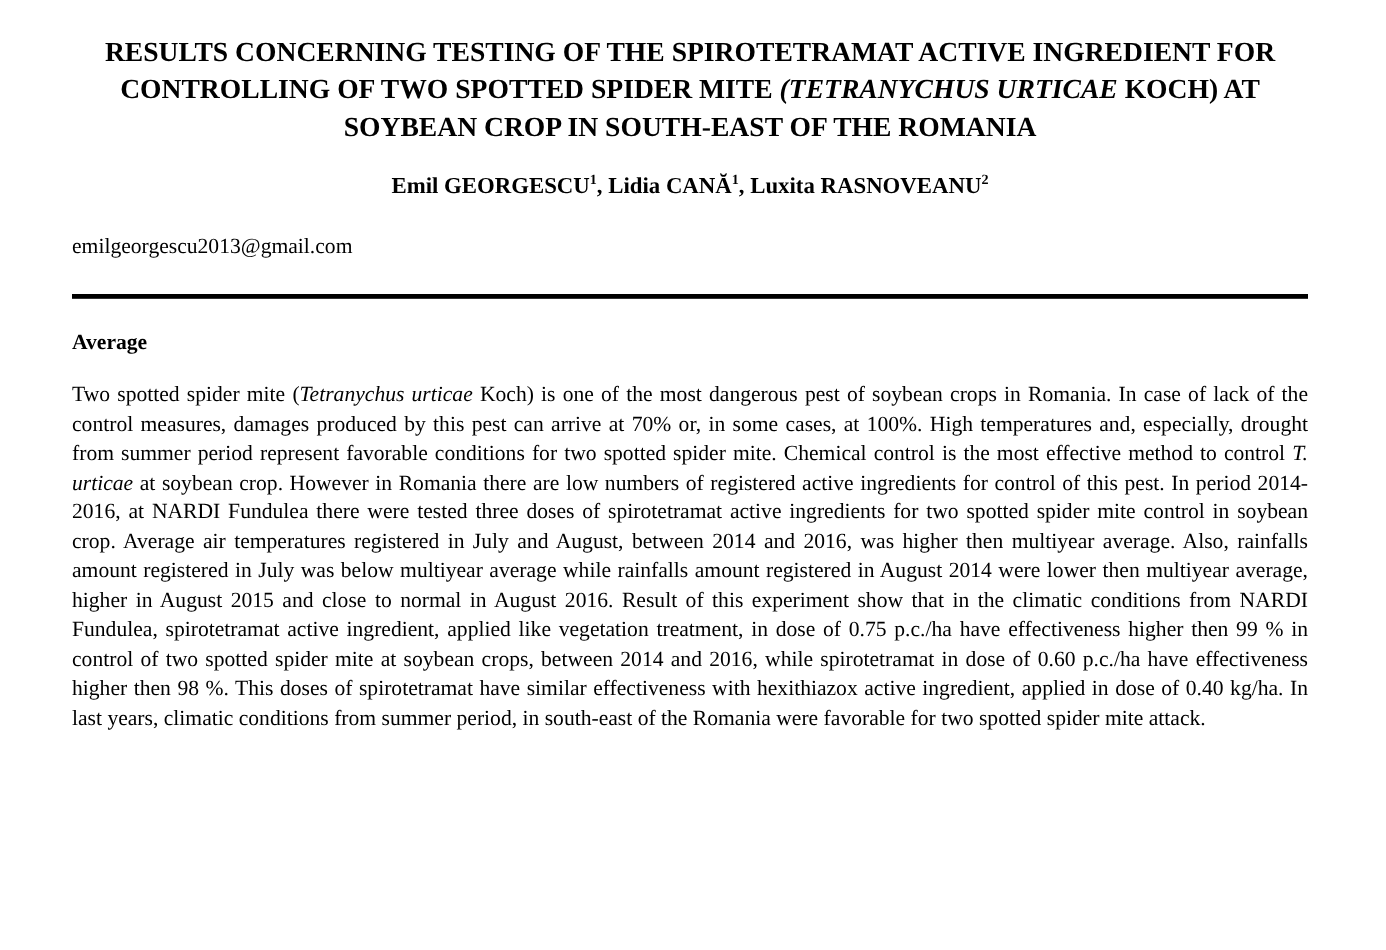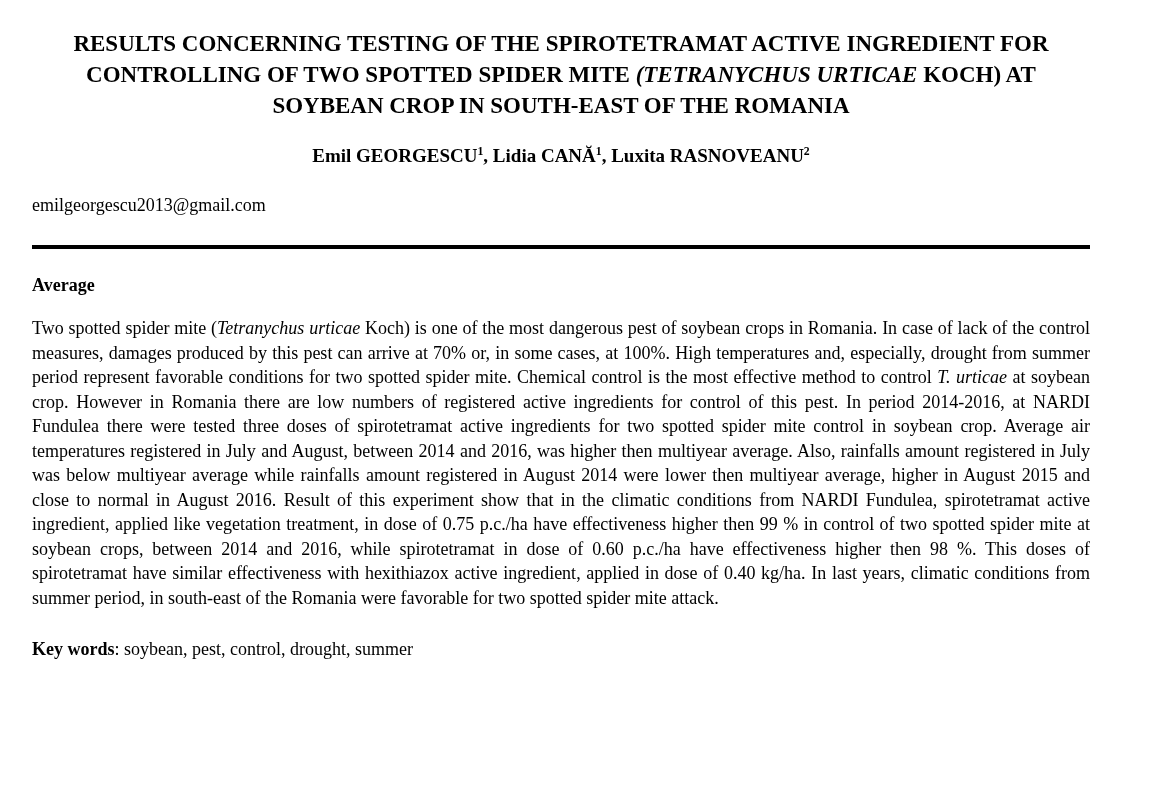--- a/index.html
+++ b/index.html
@@ -11,21 +11,21 @@
     height: 792px;
     background: #ffffff;
     color: #000000;
     font-family: "Liberation Serif", serif;
     overflow: hidden;
   }
   .page {
     box-sizing: border-box;
     width: 1155px;
     height: 792px;
-    padding: 28px 65px 0 32px;
+    padding: 28px 65px 0 60px;
   }
   .title {
     text-align: center;
     font-weight: bold;
     font-size: 23px;
     line-height: 31px;
     margin: 0 6px;
   }
   .authors {
     text-align: center;
@@ -76,14 +76,13 @@
   <div class="authors"><span>Emil GEORGESCU</span><sup>1</sup><span>, Lidia CANĂ</span><sup>1</sup><span>, Luxita RASNOVEANU</span><sup>2</sup></div>
 
   <div class="email">emilgeorgescu2013@gmail.com</div>
 
   <div class="rule"></div>
 
   <div class="abstract-heading">Average</div>
 
   <p class="abstract-body"><span>Two spotted spider mite (</span><span style="font-style: italic;">Tetranychus urticae</span><span> Koch) is one of the most dangerous pest of soybean crops in Romania. In case of lack of the control measures, damages produced by this pest can arrive at 70% or, in some cases, at 100%. High temperatures and, especially, drought from summer period represent favorable conditions for two spotted spider mite. Chemical control is the most effective method to control </span><span style="font-style: italic;">T. urticae</span><span> at soybean crop. However in Romania there are low numbers of registered active ingredients for control of this pest. In period 2014-2016, at NARDI Fundulea there were tested three doses of spirotetramat active ingredients for two spotted spider mite control in soybean crop. Average air temperatures registered in July and August, between 2014 and 2016, was higher then multiyear average. Also, rainfalls amount registered in July was below multiyear average while rainfalls amount registered in August 2014 were lower then multiyear average, higher in August 2015 and close to normal in August 2016. Result of this experiment show that in the climatic conditions from NARDI Fundulea, spirotetramat active ingredient, applied like vegetation treatment, in dose of 0.75 p.c./ha have effectiveness higher then 99 % in control of two spotted spider mite at soybean crops, between 2014 and 2016, while spirotetramat in dose of 0.60 p.c./ha have effectiveness higher then 98 %. This doses of spirotetramat have similar effectiveness with hexithiazox active ingredient, applied in dose of 0.40 kg/ha. In last years, climatic conditions from summer period, in south-east of the Romania were favorable for two spotted spider mite attack.</span></p>
 
-  <div class="keywords"><span style="font-weight: bold;">Key words</span><span>: soybean, pest, control, drought, summer</span></div>
 </div>
 
 </body></html>

